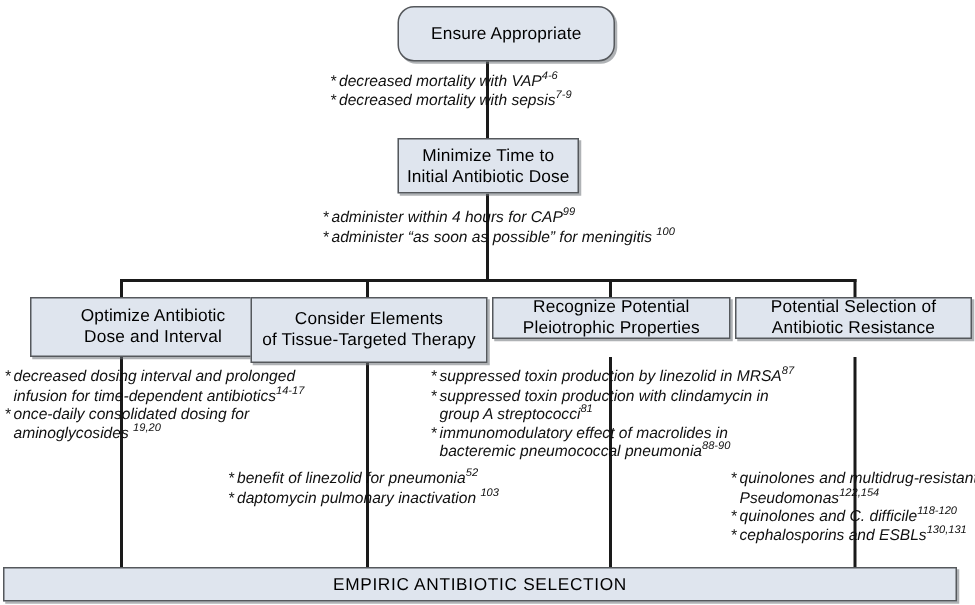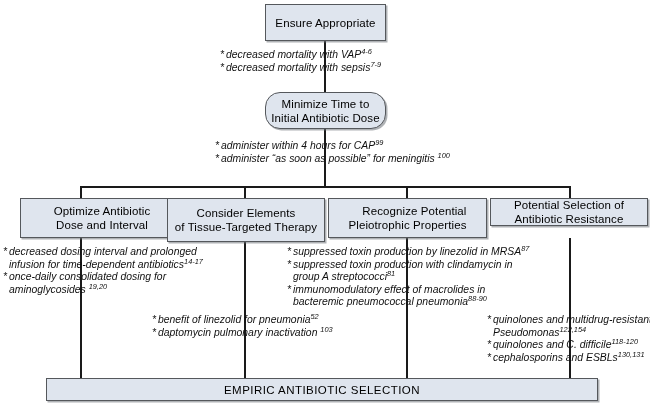--- a/index.html
+++ b/index.html
@@ -28,29 +28,29 @@
     justify-content: center;
     text-align: center;
     color: #000;
     font-size: 11.5px;
     line-height: 14px;
     letter-spacing: 0.1px;
   }
   .node .label { display: block; }
   .node .l1, .node .l2 { display: block; white-space: nowrap; }
 
-  #node-top    { left: 265px; top: 4px;   width: 121px; height: 37px; }
-  #node-second { left: 265px; top: 92px;  width: 121px; height: 37px; border-radius: 15px; }
+  #node-top    { left: 265px; top: 4px;   width: 145px; height: 37px; border-radius: 11px; }
+  #node-second { left: 265px; top: 92px;  width: 121px; height: 37px; }
   #node-c1     { left: 20px;   top: 198px; width: 164px; height: 40px; }
   #node-c2     { left: 167px; top: 198px; width: 158px; height: 44px; }
-  #node-c3     { left: 328px; top: 198px; width: 159px; height: 40px; text-align: right; }
+  #node-c3     { left: 328px; top: 198px; width: 159px; height: 28px; }
   #node-c4     { left: 490px; top: 198px; width: 158px; height: 28px; }
   #node-bottom {
-    left: 2px; top: 378px; width: 552px; height: 23px;
-    font-size: 11.5px; letter-spacing: 0.45px; margin-left: 44px;
+    left: 2px; top: 378px; width: 636px; height: 23px;
+    font-size: 11.5px; letter-spacing: 0.45px;
   }
 
   .vline, .hline {
     position: absolute;
     background: #1a1a1a;
   }
   .vline { width: 2px; }
   .hline { height: 2px; }
 
   .notes {

